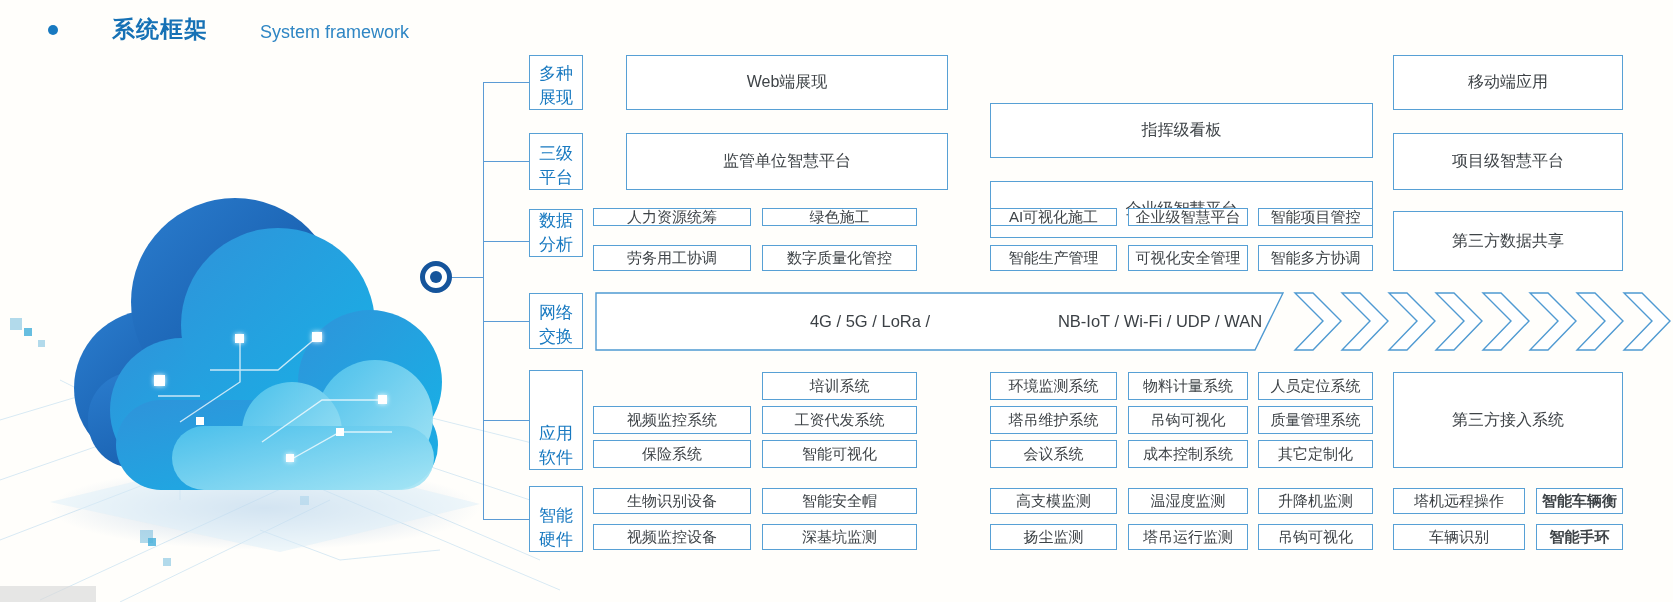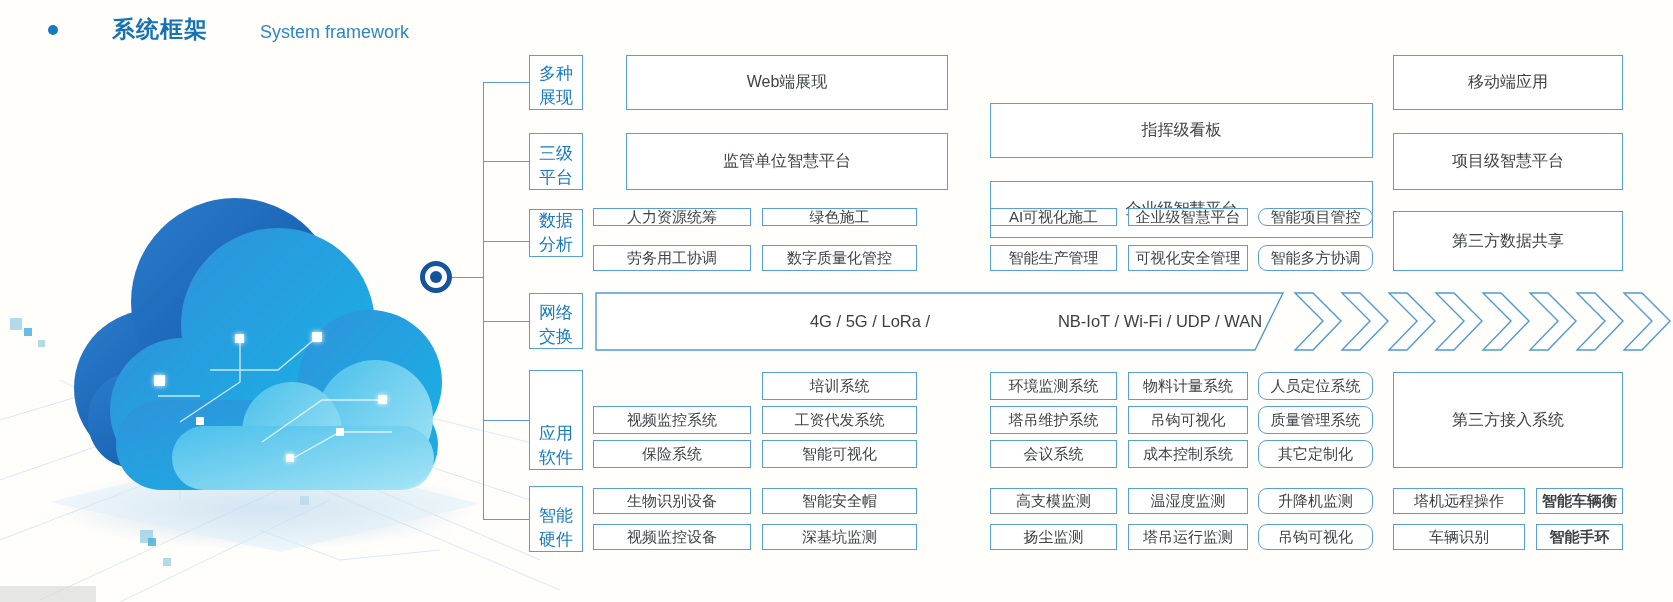--- a/index.html
+++ b/index.html
@@ -35,21 +35,21 @@
   .r1{top:55px;height:55px;}   .r2{top:133px;height:57px;}
   .r3a{top:208px;height:18px;text-align:right;} .r3b{top:245px;height:26px;} .r3big{top:211px;height:60px;}
   .r5a{top:372px;height:28px;} .r5b{top:406px;height:28px;} .r5c{top:440px;height:28px;} .r5big{top:372px;height:96px;}
   .r6a{top:488px;height:26px;} .r6b{top:524px;height:26px;}
   .catr1{top:55px;height:55px;} .catr2{top:133px;height:57px;} .catr3{top:209px;height:48px;}
   .catr4{top:293px;height:56px;} .catr5{top:370px;height:100px;} .catr6{top:486px;height:66px;}
 
   
   .wA{left:626px;width:322px;}  .wB{left:990px;width:383px;margin-top:48px;}  .wC{left:1393px;width:230px;}
   .cA1{left:593px;width:158px;} .cA2{left:762px;width:155px;}
-  .cB1{left:990px;width:127px;} .cB2{left:1128px;width:120px;} .cB3{left:1258px;width:115px;border-radius:9px;}
+  .cB1{left:990px;width:127px;} .cB2{left:1128px;width:120px;} .cB3{left:1258px;width:115px;}
   .cR1{left:1393px;width:132px;} .cR2{left:1536px;width:87px;font-weight:bold;}
 
   
   .net-svg{position:absolute;left:595px;top:292px;z-index:3;}
   .net-svg path, .net-svg polygon{fill:#fff;stroke:#4f9ad2;stroke-width:1.4;}
   .net-text{position:absolute;top:292px;height:58px;display:flex;align-items:center;justify-content:center;
             color:#3b4045;font-size:16.5px;z-index:4;white-space:nowrap;}
   .net-text.t1{left:700px;width:340px;}
   .net-text.t2{left:1030px;width:260px;}
 

